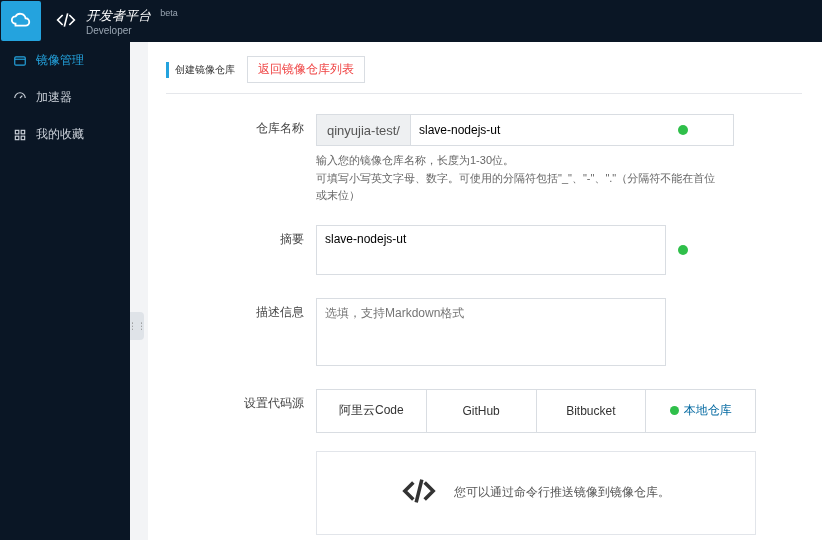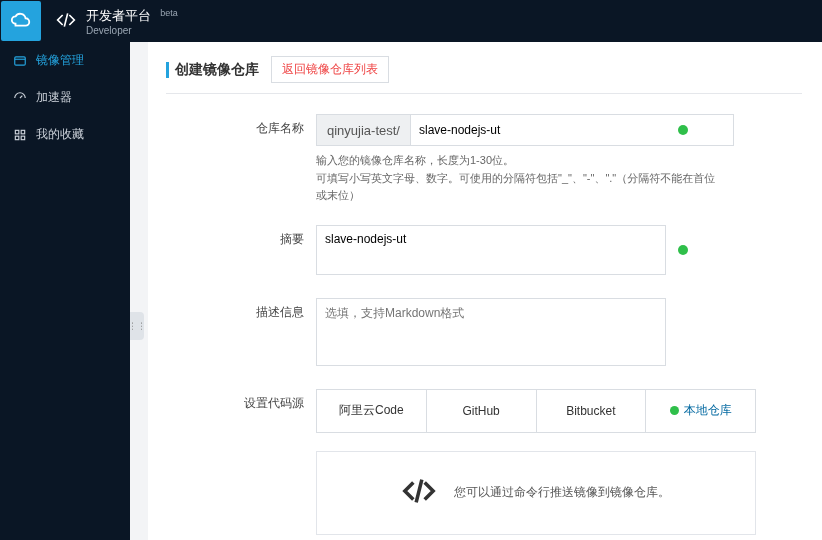--- a/index.html
+++ b/index.html
@@ -28,21 +28,21 @@
       justify-content: center;
       margin: 1px;
       border-radius: 2px;
     }
     .logo-box svg { width: 22px; height: 22px; }
     .code-icon {
       margin-left: 14px;
       margin-right: 10px;
     }
     .code-icon svg { width: 20px; height: 20px; }
-    .platform-title { font-size: 13px; }
+    .platform-title { font-size: 13px; font-style: italic; }
     .platform-sub { font-size: 10px; color: #9aa6b3; }
     .badge-beta {
       font-size: 9px;
       color: #9aa6b3;
       margin-left: 6px;
       position: relative;
       top: -4px;
     }
     .body-wrap {
       display: flex;
@@ -92,21 +92,21 @@
     }
     .page-title-row {
       display: flex;
       align-items: center;
       border-bottom: 1px solid #e5e7eb;
       padding-bottom: 10px;
     }
     .title-bar-accent {
       width: 3px; height: 16px; background: #24a3de; margin-right: 6px;
     }
-    .page-title { font-size: 14px; font-weight: bold; }
+    .page-title { font-size: 10px; font-weight: normal; }
     .back-btn {
       margin-left: 12px;
       border: 1px solid #d9dde2;
       padding: 4px 10px;
       font-size: 12px;
       background: #fff;
       cursor: pointer;
       color: #ef4444;
     }
     .form-row {

